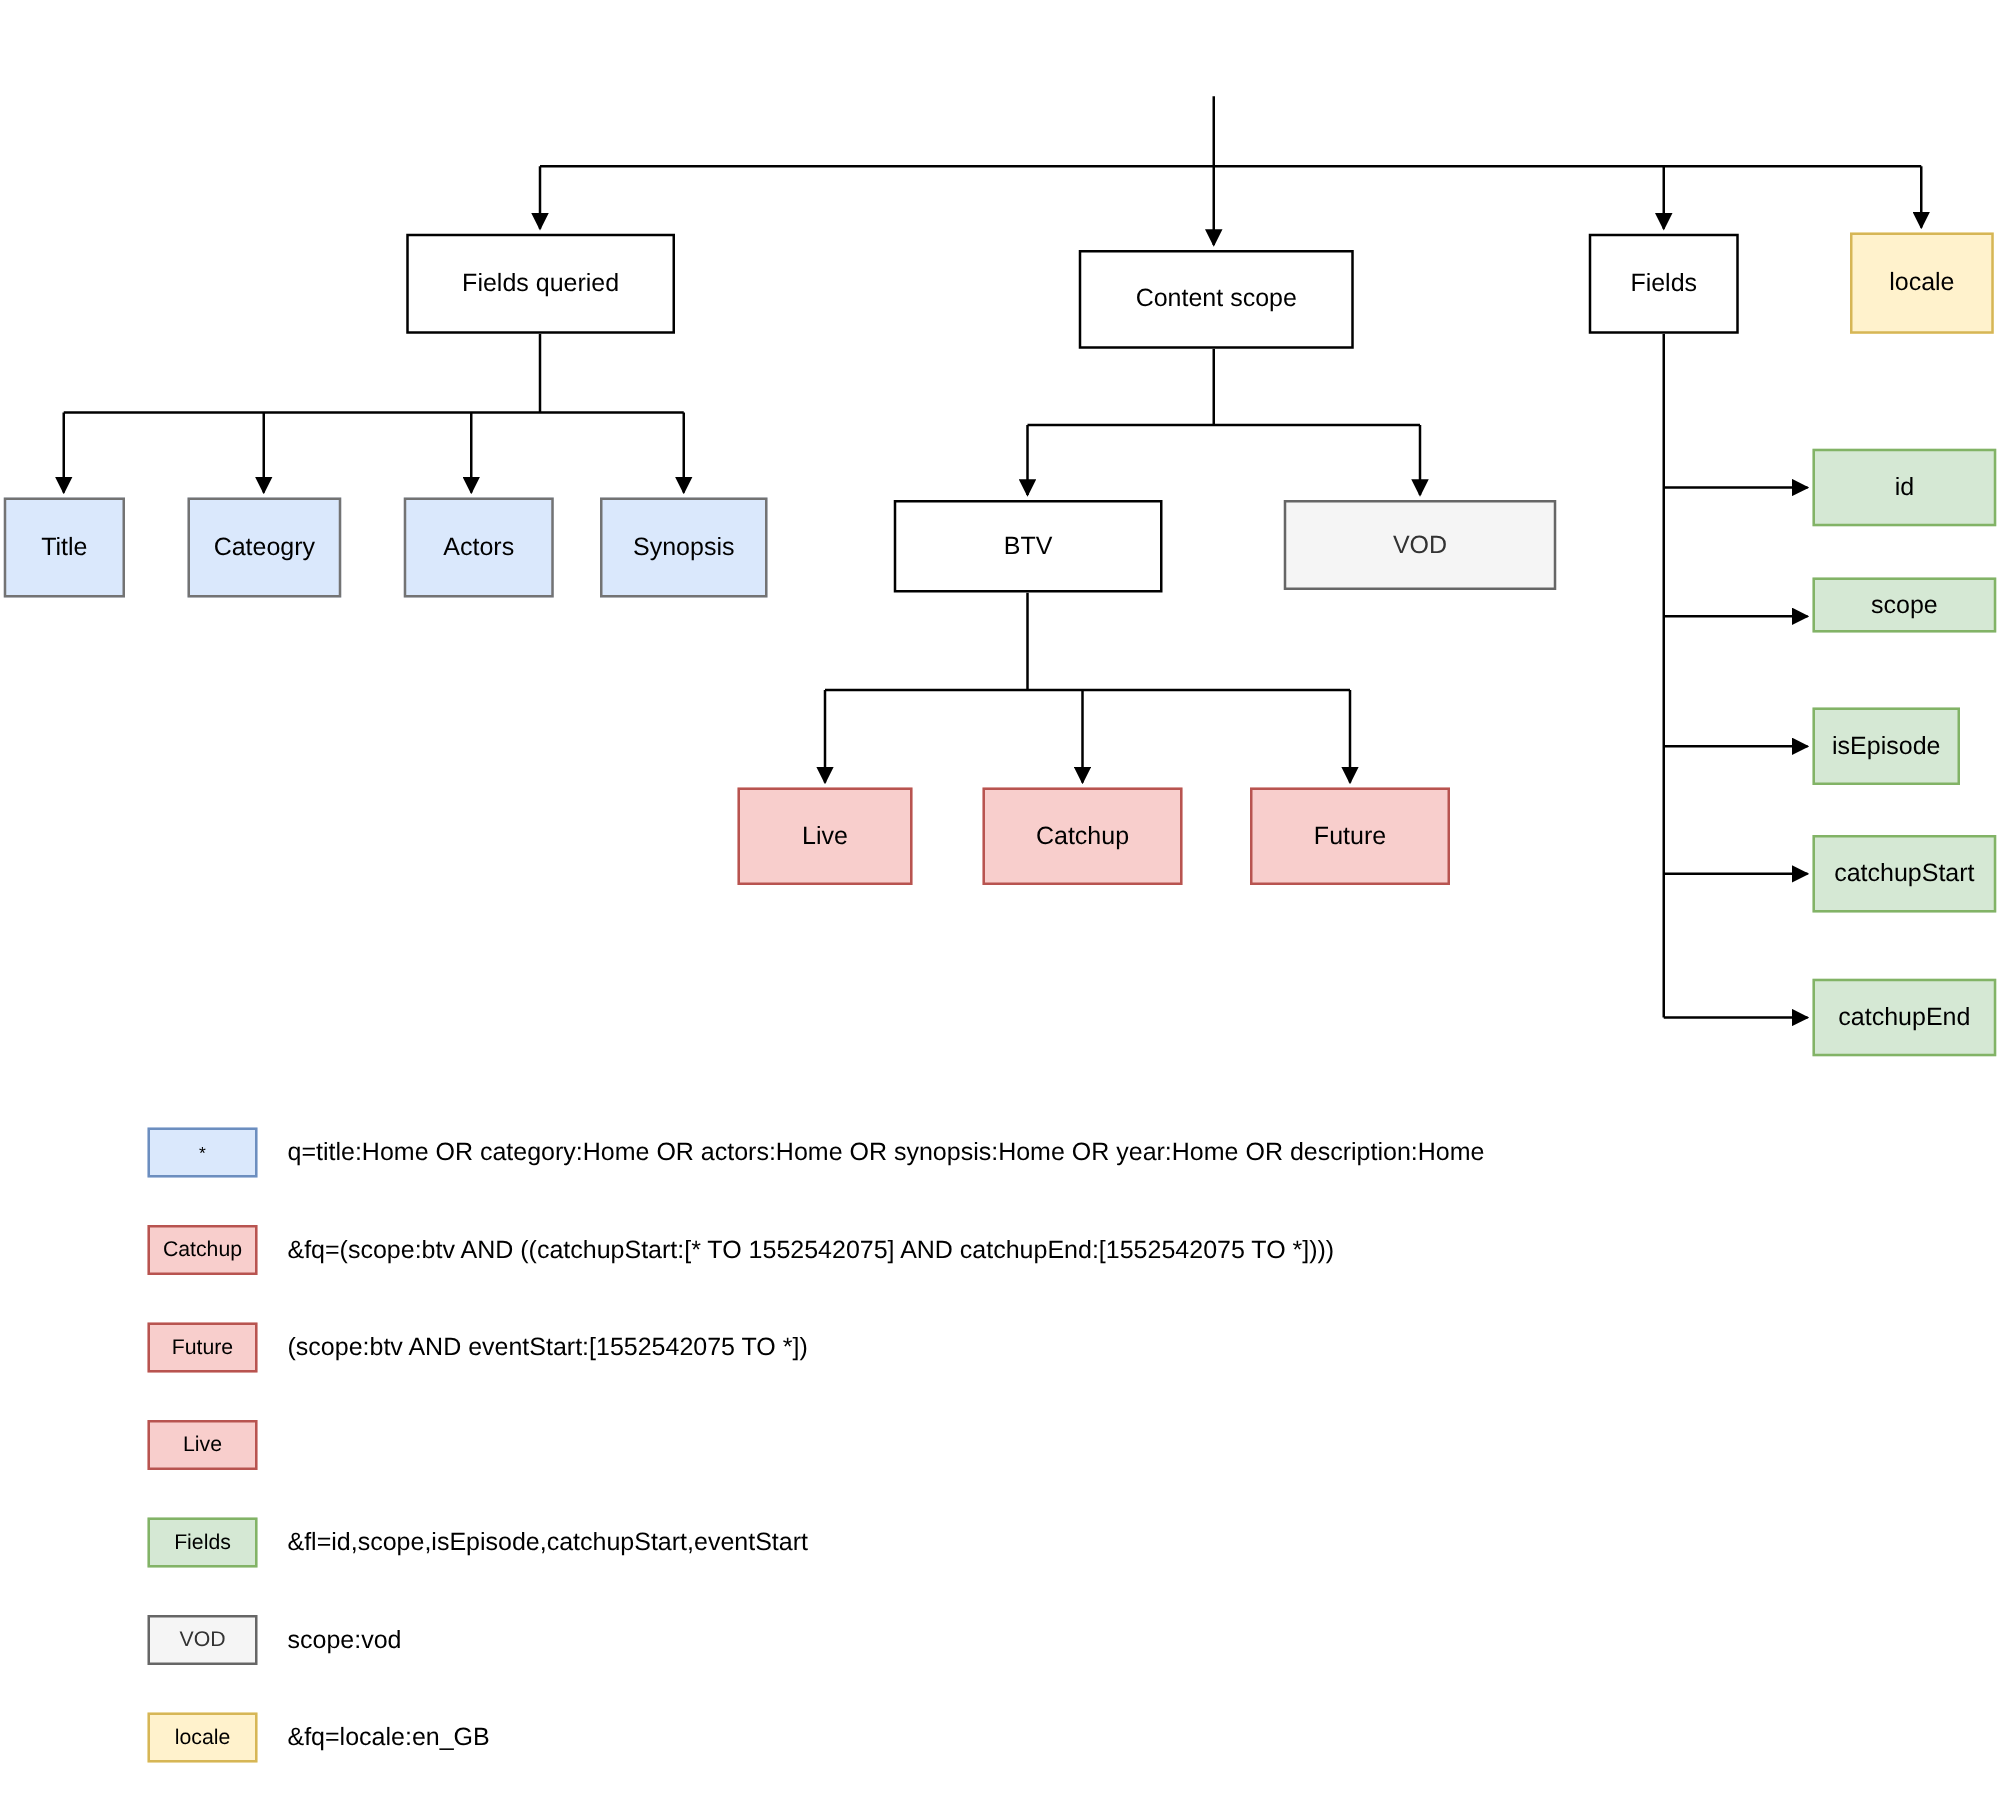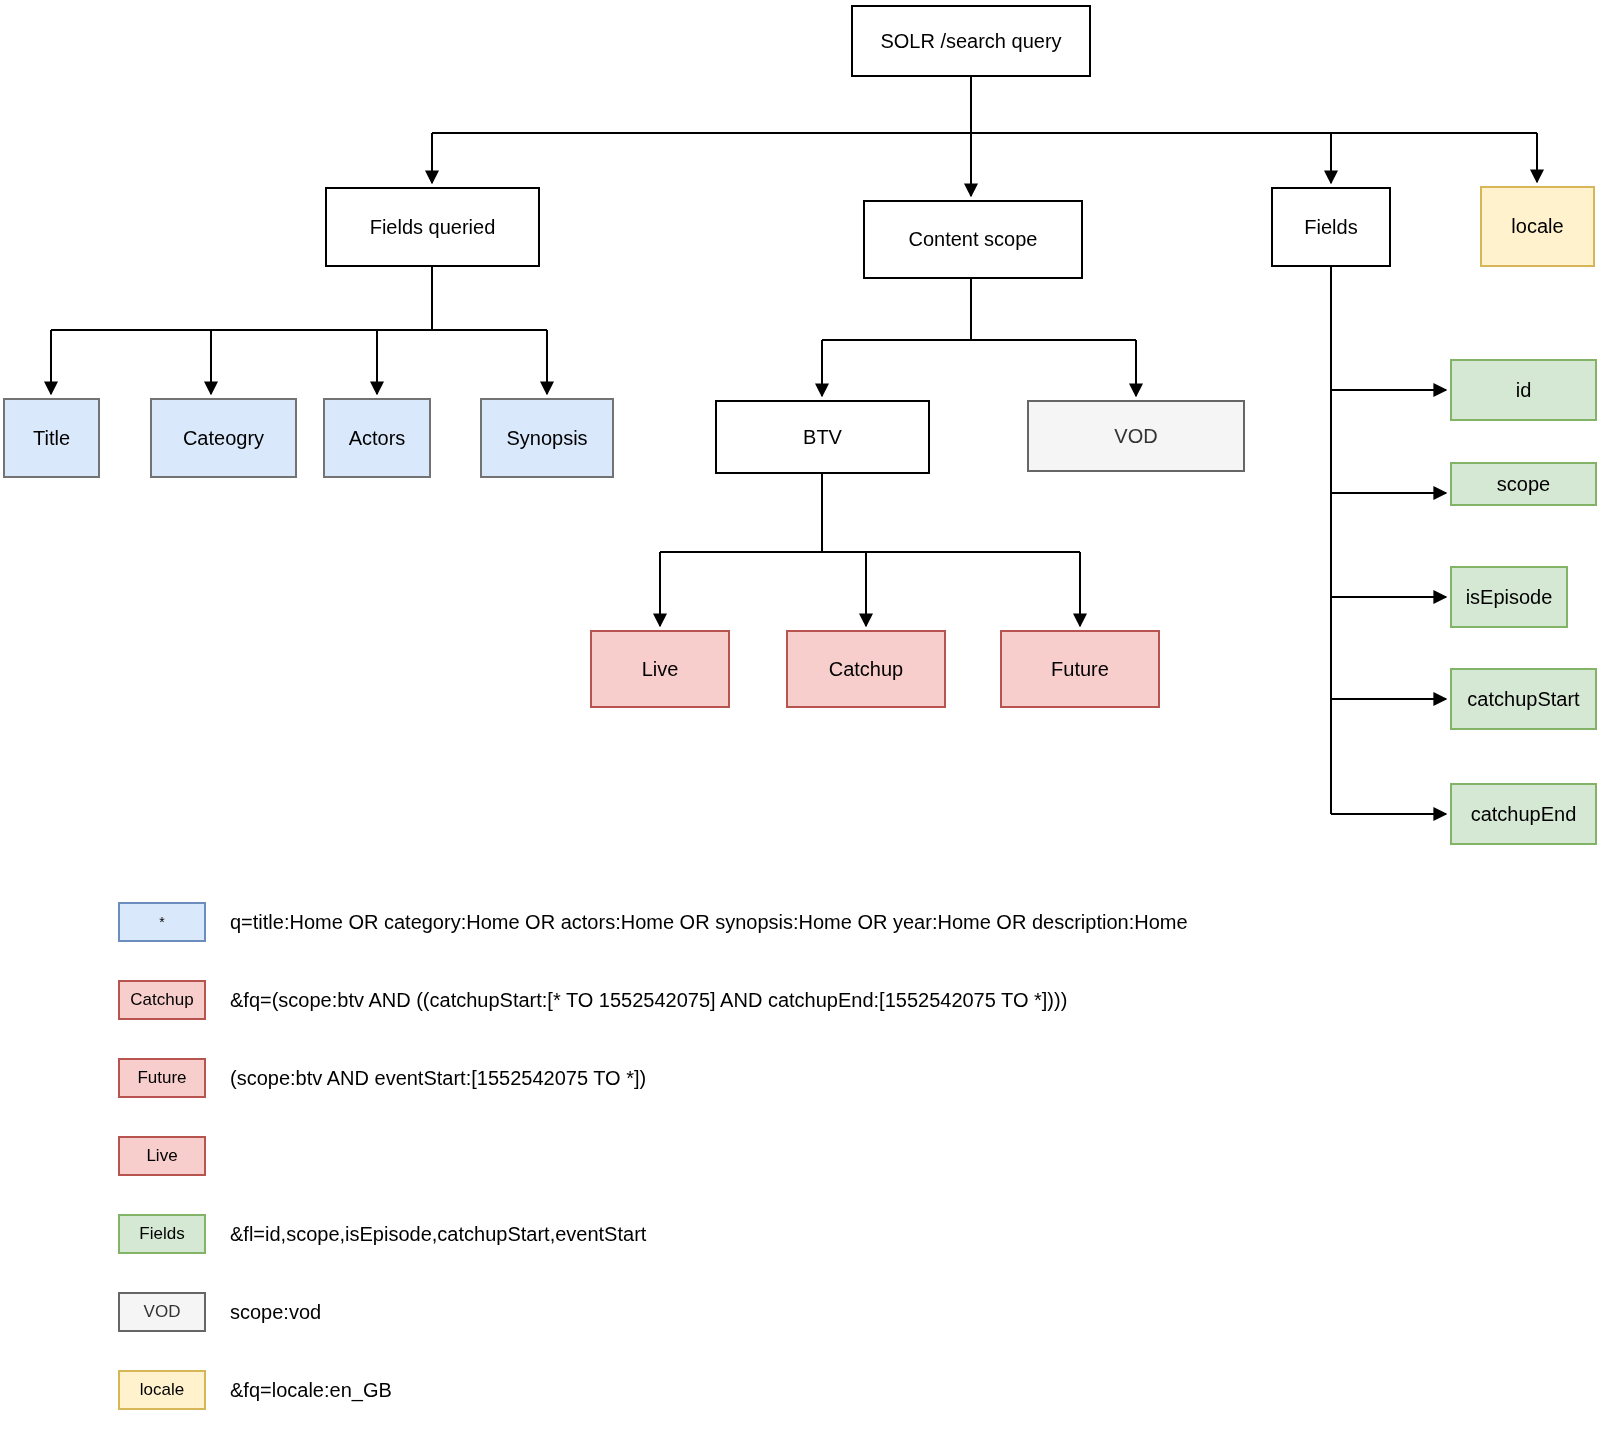--- a/index.html
+++ b/index.html
@@ -116,30 +116,29 @@
 
       <path d="M1331 267 V814"></path>
       <path d="M1331 390 H1446" marker-end="url(#arr)"></path>
       <path d="M1331 493 H1446" marker-end="url(#arr)"></path>
       <path d="M1331 597 H1446" marker-end="url(#arr)"></path>
       <path d="M1331 699 H1446" marker-end="url(#arr)"></path>
       <path d="M1331 814 H1446" marker-end="url(#arr)"></path>
     </g>
   </svg>
 
-  <div class="node" style="left:851px; top:5px; width:240px; height:72px;">SOLR /search query</div>
 
   <div class="node" style="left:325px; top:187px; width:215px; height:80px;">Fields queried</div>
   <div class="node" style="left:863px; top:200px; width:220px; height:79px;">Content scope</div>
   <div class="node" style="left:1271px; top:187px; width:120px; height:80px;">Fields</div>
   <div class="node yellow" style="left:1480px; top:186px; width:115px; height:81px;">locale</div>
 
   <div class="node blue" style="left:3px; top:398px; width:97px; height:80px;">Title</div>
-  <div class="node blue" style="left:150px; top:398px; width:147px; height:80px;">Cateogry</div>
-  <div class="node blue" style="left:323px; top:398px; width:108px; height:80px;">Actors</div>
+  <div class="node blue" style="left:150px; top:398px; width:123px; height:80px;">Cateogry</div>
+  <div class="node blue" style="left:323px; top:398px; width:120px; height:80px;">Actors</div>
   <div class="node blue" style="left:480px; top:398px; width:134px; height:80px;">Synopsis</div>
 
   <div class="node" style="left:715px; top:400px; width:215px; height:74px;">BTV</div>
   <div class="node gray" style="left:1027px; top:400px; width:218px; height:72px;">VOD</div>
 
   <div class="node red" style="left:590px; top:630px; width:140px; height:78px;">Live</div>
   <div class="node red" style="left:786px; top:630px; width:160px; height:78px;">Catchup</div>
   <div class="node red" style="left:1000px; top:630px; width:160px; height:78px;">Future</div>
 
   <div class="node green" style="left:1450px; top:359px; width:147px; height:62px;">id</div>

